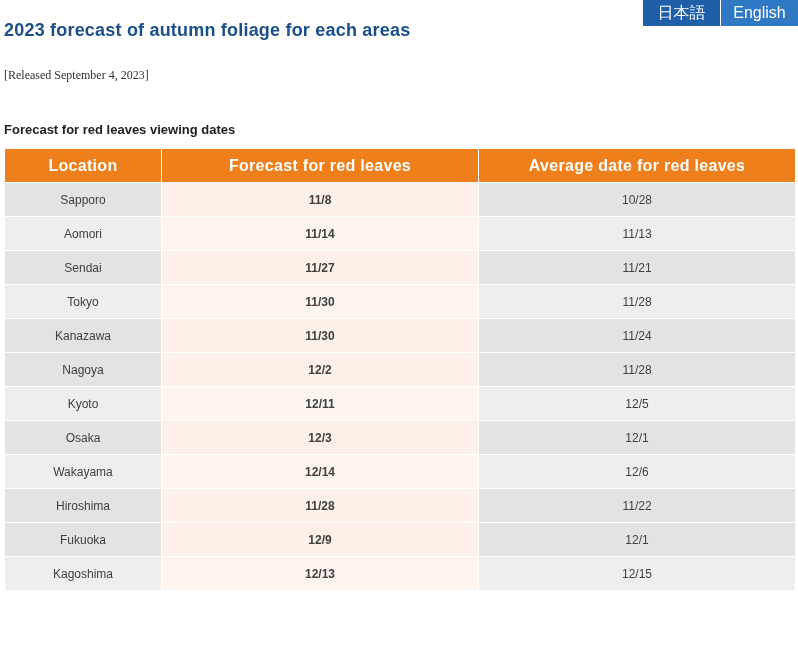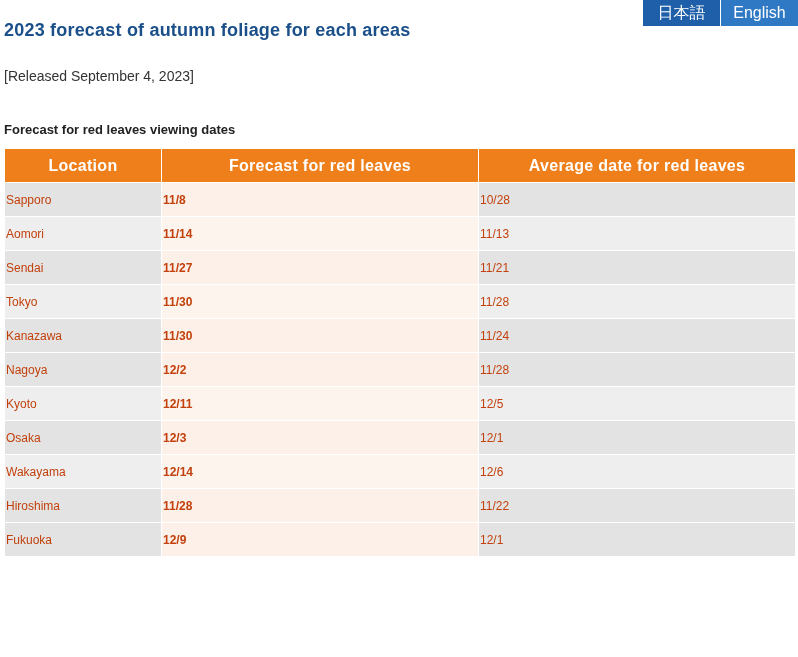--- a/index.html
+++ b/index.html
@@ -48,22 +48,23 @@
     font-size: 18px;
     color: #1a4f8a;
     font-weight: bold;
     letter-spacing: 0.2px;
   }
 
   .released {
     position: absolute;
     left: 4px;
     top: 68px;
-    font-size: 14px;
-    color: #333333;
+    font-size: 12px;
+    color: #333333;
+    font-family: Liberation Serif, serif;
   }
 
   .section-title {
     position: absolute;
     left: 4px;
     top: 122px;
     font-size: 13px;
     font-weight: bold;
     color: #222222;
     text-align: right;
@@ -83,22 +84,23 @@
     font-size: 16px;
     font-weight: bold;
     height: 31px;
     border: 1px solid #ffffff;
     text-align: center;
     letter-spacing: 0.3px;
   }
   table.forecast td {
     height: 31px;
     font-size: 12px;
+    text-align: center;
     border: 1px solid #ffffff;
-    color: #c2410c;
+    color: #404040;
   }
   col.c-loc { width: 157px; }
   col.c-fc  { width: 317px; }
   col.c-avg { width: 317px; }
 
   td.loc {
     background: #e3e3e3;
     color: #333333;
   }
   td.fc {
@@ -190,14 +192,19 @@
     <tr>
       <td class="loc">Hiroshima</td>
       <td class="fc">11/28</td>
       <td class="avg">11/22</td>
     </tr>
     <tr>
       <td class="loc">Fukuoka</td>
       <td class="fc">12/9</td>
       <td class="avg">12/1</td>
     </tr>
+    <tr class="alt">
+      <td class="loc">Kagoshima</td>
+      <td class="fc">12/13</td>
+      <td class="avg">12/15</td>
+    </tr>
   </tbody>
 </table>
 
 </body></html>

